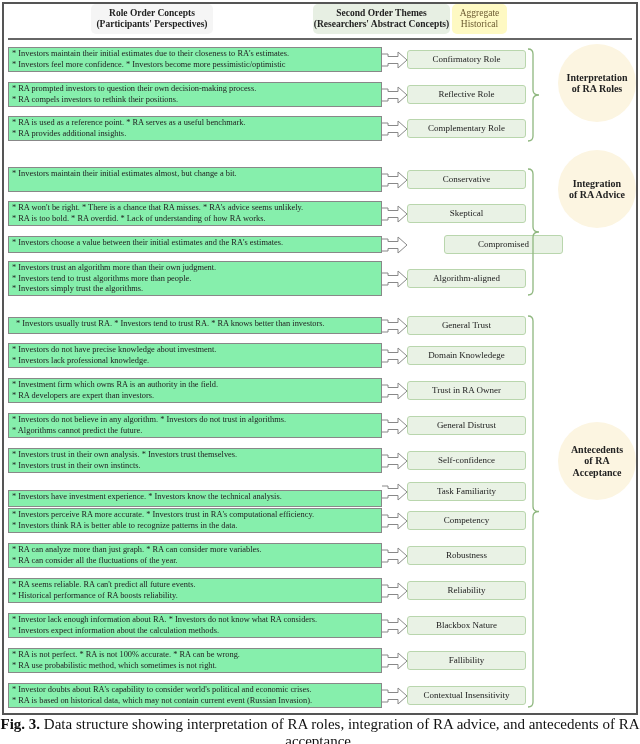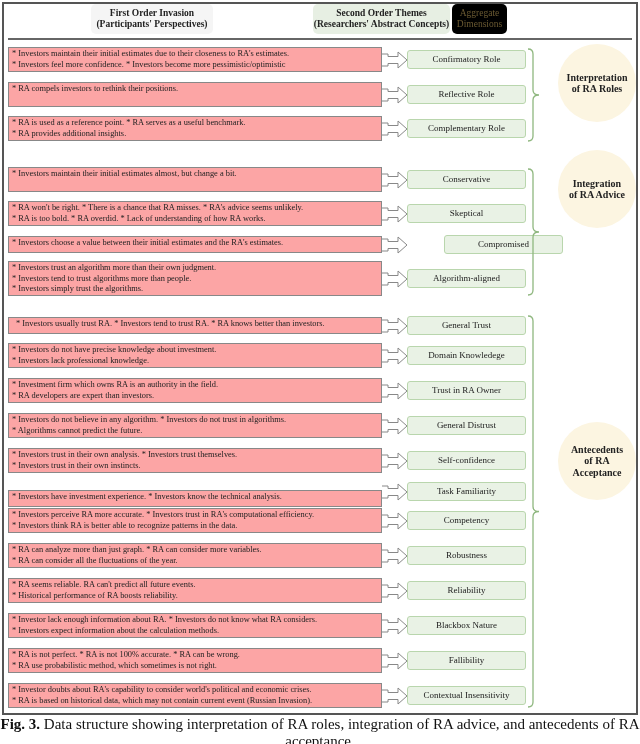--- a/index.html
+++ b/index.html
@@ -9,26 +9,26 @@
   .frame {
     position: absolute; left: 2px; top: 2px; width: 636px; height: 713px;
     border: 2px solid #555; background: #fff;
   }
   .hdr { position: absolute; top: 4px; height: 30px; border-radius: 5px;
     font-family: "Liberation Serif", serif; font-weight: bold; font-size: 9.5px;
     line-height: 11.5px; text-align: center; display: flex; flex-direction: column;
     justify-content: center; color: #222; }
   .hdr-first { left: 89px; width: 122px; background: #f5f5f5; }
   .hdr-second { left: 313px; width: 137px; background: #e7efe3; }
-  .hdr-agg { left: 452px; width: 55px; background: #000000; color: #6b5a32; font-weight: normal; }
+  .hdr-agg { left: 452px; width: 55px; background: #fef9c3; color: #6b5a32; font-weight: normal; }
   .hdr-rule { position: absolute; left: 8px; right: 8px; top: 38px; border-top: 2px solid #666; }
 
   .concept {
     position: absolute; left: 8px; width: 374px;
-    border: 1.5px solid #888; background: #fca5a5;
+    border: 1.5px solid #888; background: #86efac;
     font-family: "Liberation Serif", serif; font-size: 8.4px; line-height: 10.6px;
     padding: 1px 3px; color: #222; white-space: nowrap; overflow: hidden;
   }
   .concept div { white-space: nowrap; }
 
   .arrow { position: absolute; left: 382px; width: 24px; }
   .arrow svg { display: block; }
 
   .theme {
     position: absolute; left: 407px; width: 119px; height: 19px;
@@ -52,45 +52,46 @@
     font-family: "Liberation Serif", serif; font-size: 15px; line-height: 17px; color: #111;
   }
   .caption b { font-weight: bold; }
 </style>
 </head>
 <body>
 
 <div class="frame"></div>
 
 <div class="hdr hdr-first" style="left:91px;">
-  <span>First Order Invasion</span>
+  <span>Role Order Concepts</span>
   <span>(Participants' Perspectives)</span>
 </div>
 <div class="hdr hdr-second">
   <span>Second Order Themes</span>
   <span>(Researchers' Abstract Concepts)</span>
 </div>
 <div class="hdr hdr-agg">
   <span>Aggregate</span>
-  <span>Dimensions</span>
+  <span>Historical</span>
 </div>
 <div class="hdr-rule"></div>
 
 <div id="rows">
     <div class="concept" style="top: 47px; height: 25px;">
       <div>* Investors maintain their initial estimates due to their closeness to RA's estimates.</div>
       <div>* Investors feel more confidence. * Investors become more pessimistic/optimistic</div>
     </div>
     <div class="arrow" style="top: 50.5px;">
       <svg width="26" height="18" viewBox="0 0 26 18">
         <path d="M0 3 H6 V5.5 H16 V1 L25 9 L16 17 V12.5 H6 V15 H0" fill="#fff" stroke="#888" stroke-width="1"></path>
       </svg>
     </div>
     <div class="theme" style="top: 50px;">Confirmatory Role</div>
     <div class="concept" style="top: 82px; height: 25px;">
+      <div>* RA prompted investors to question their own decision-making process.</div>
       <div>* RA compels investors to rethink their positions.</div>
     </div>
     <div class="arrow" style="top: 85.5px;">
       <svg width="26" height="18" viewBox="0 0 26 18">
         <path d="M0 3 H6 V5.5 H16 V1 L25 9 L16 17 V12.5 H6 V15 H0" fill="#fff" stroke="#888" stroke-width="1"></path>
       </svg>
     </div>
     <div class="theme" style="top: 85px;">Reflective Role</div>
     <div class="concept" style="top: 116px; height: 25px;">
       <div>* RA is used as a reference point. * RA serves as a useful benchmark.</div>

